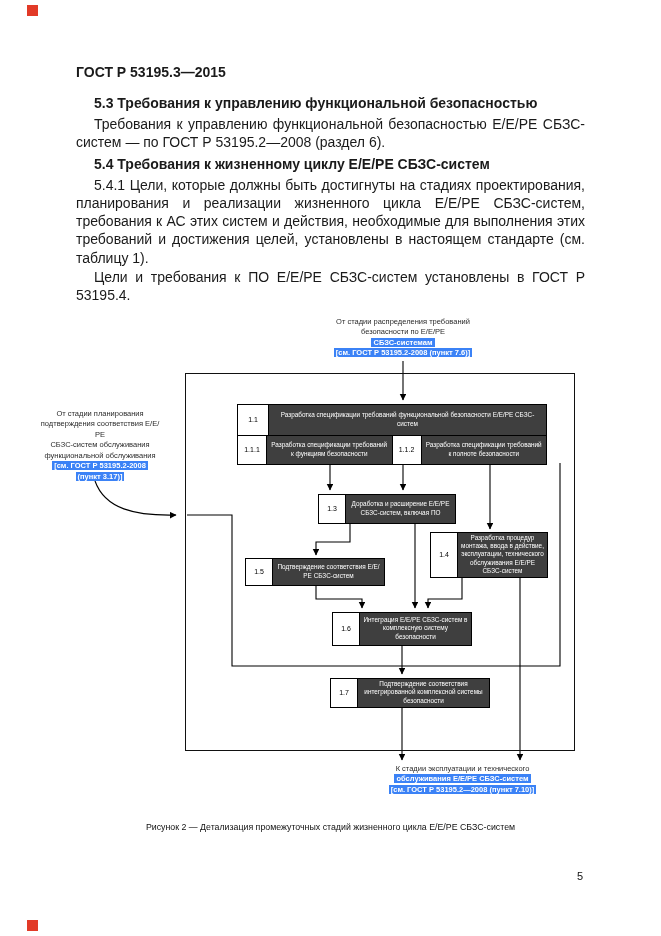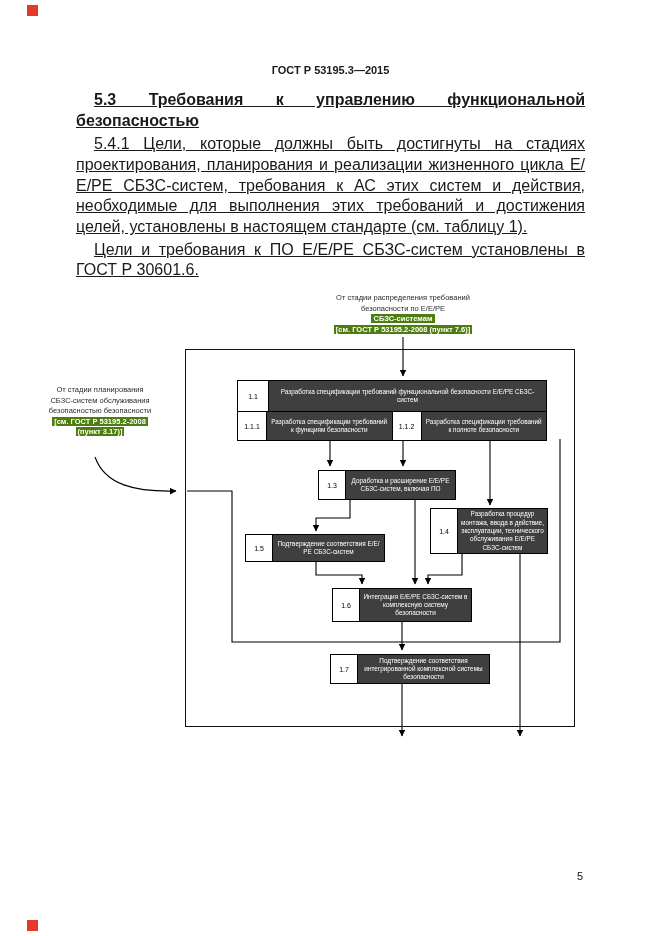--- a/index.html
+++ b/index.html
@@ -4,32 +4,32 @@
 <style>
   html,body{margin:0;padding:0;background:#888;}
   .page{
     width:661px;height:936px;background:#ffffff;position:relative;
     font-family:"Liberation Sans", sans-serif;color:#1a1a1a;overflow:hidden;
     margin:0 auto;
   }
   .corner-mark{position:absolute;width:11px;height:11px;background:#e23a27;}
   .mark-tl{left:27px;top:5px;}
   .mark-bl{left:27px;top:920px;}
-  .header{padding:64px 76px 0 76px;text-align:center;font-weight:bold;font-size:11px;}
-  .textblock{padding:14px 76px 0 76px;font-size:16px;line-height:1.3;text-align:justify;text-decoration:underline;}
+  .header{padding:64px 76px 0 76px;text-align:left;font-weight:bold;font-size:14px;}
+  .textblock{padding:14px 76px 0 76px;font-size:14px;line-height:1.3;text-align:justify;}
   .textblock p{margin:0 0 1.5px 0;text-indent:18px;}
   .textblock p.h{font-weight:bold;margin:4px 0 2.5px 0;}
   .textblock p.h:first-child{margin-top:0;}
 
   .diagram{position:relative;width:661px;height:497px;margin-top:6px;padding-left:20px;}
   .diagram svg{position:absolute;left:0;top:0;overflow:visible;}
   .outer-frame{position:absolute;left:185px;top:62px;width:388px;height:376px;border:1.6px solid #111;background:transparent;}
 
   .ann{position:absolute;text-align:center;font-size:7.5px;line-height:1.4;color:#2b2b2b;}
-  .ann .hl{background:#4d7c0f;color:#ffffff;padding:0 2px;font-weight:bold;}
+  .ann .hl{background:#3b82f6;color:#ffffff;padding:0 2px;font-weight:bold;}
   .ann-top{left:313px;top:6px;width:180px;}
   .ann-left{left:36px;top:98px;width:128px;}
   .ann-bottom{left:360px;top:453px;width:205px;}
 
   .dg-box{position:absolute;border:1px solid #000;display:flex;background:#fff;box-sizing:border-box;}
   .dg-num{flex:0 0 auto;display:flex;align-items:center;justify-content:center;
           border-right:1px solid #000;font-size:7px;color:#000;background:#fff;padding:0 2px;}
   .dg-txt{flex:1;display:flex;align-items:center;justify-content:center;text-align:center;
           font-size:6.4px;line-height:1.3;color:#fff;background:#3f3f3f;padding:2px 3px;}
   .dg-compound{position:absolute;border:1px solid #000;background:#fff;box-sizing:content-box;}
@@ -48,22 +48,24 @@
 
   <div class="corner-mark mark-tl"></div>
   <div class="corner-mark mark-bl"></div>
 
   <div class="header">
     <span>ГОСТ Р 53195.3—2015</span>
   </div>
 
   <div class="textblock">
     <p class="h">5.3 Требования к управлению функциональной безопасностью</p>
+    <p>Требования к управлению функциональной безопасностью Е/Е/РЕ СБЗС-систем — по ГОСТ Р 53195.2—2008 (раздел 6).</p>
+    <p class="h">5.4 Требования к жизненному циклу Е/Е/РЕ СБЗС-систем</p>
     <p>5.4.1 Цели, которые должны быть достигнуты на стадиях проектирования, планирования и реализации жизненного цикла Е/Е/РЕ СБЗС-систем, требования к АС этих систем и действия, необходимые для выполнения этих требований и достижения целей, установлены в настоящем стандарте (см. таблицу 1).</p>
-    <p>Цели и требования к ПО Е/Е/РЕ СБЗС-систем установлены в ГОСТ Р 30601.6.</p>
+    <p>Цели и требования к ПО Е/Е/РЕ СБЗС-систем установлены в ГОСТ Р 53195.4.</p>
   </div>
 
   <div class="diagram">
 
     <svg width="661" height="497" viewBox="0 0 661 497">
       <defs>
         <marker id="ah" markerWidth="7" markerHeight="7" refX="5.5" refY="3" orient="auto">
           <path d="M0,0 L6,3 L0,6 z" fill="#000"></path>
         </marker>
       </defs>
@@ -98,26 +100,32 @@
 
     <div class="ann ann-top">
       <div><span>От стадии распределения требований</span></div>
       <div><span>безопасности по Е/Е/РЕ</span></div>
       <div><span class="hl">СБЗС-системам</span></div>
       <div><span class="hl">[см. ГОСТ Р 53195.2-2008 (пункт 7.6)]</span></div>
     </div>
 
     <div class="ann ann-left">
       <div><span>От стадии планирования</span></div>
+      <div><span>подтверждения соответствия Е/Е/РЕ</span></div>
       <div><span>СБЗС-систем обслуживания</span></div>
-      <div><span>безопасностью безопасности</span></div>
+      <div><span>функциональной обслуживания</span></div>
       <div><span class="hl">[см. ГОСТ Р 53195.2-2008</span></div>
       <div><span class="hl">(пункт 3.17)]</span></div>
     </div>
 
+    <div class="ann ann-bottom">
+      <div><span>К стадии эксплуатации и технического</span></div>
+      <div><span class="hl">обслуживания Е/Е/РЕ СБЗС-систем</span></div>
+      <div><span class="hl">[см. ГОСТ Р 53195.2—2008 (пункт 7.10)]</span></div>
+    </div>
 
     <div class="dg-compound" style="left:237px;top:93px;width:308px;">
       <div class="dg-row first" style="height:30px;">
         <div class="dg-num" style="width:26px;">1.1</div>
         <div class="dg-txt">Разработка спецификации требований функциональной безопасности Е/Е/РЕ СБЗС-систем</div>
       </div>
       <div class="dg-row" style="height:28px;">
         <div class="dg-half leftcell">
           <div class="dg-num" style="width:24px;">1.1.1</div>
           <div class="dg-txt">Разработка спецификации требований к функциям безопасности</div>
@@ -149,16 +157,17 @@
       <div class="dg-txt">Интеграция Е/Е/РЕ СБЗС-систем в комплексную систему безопасности</div>
     </div>
 
     <div class="dg-box" style="left:330px;top:367px;width:160px;height:30px;">
       <div class="dg-num" style="width:22px;">1.7</div>
       <div class="dg-txt">Подтверждение соответствия интегрированной комплексной системы безопасности</div>
     </div>
 
   </div>
 
+  <div class="caption">Рисунок 2 — Детализация промежуточных стадий жизненного цикла Е/Е/РЕ СБЗС-систем</div>
 
   <div class="pagenum">5</div>
 
 </div>
 
 </body></html>

